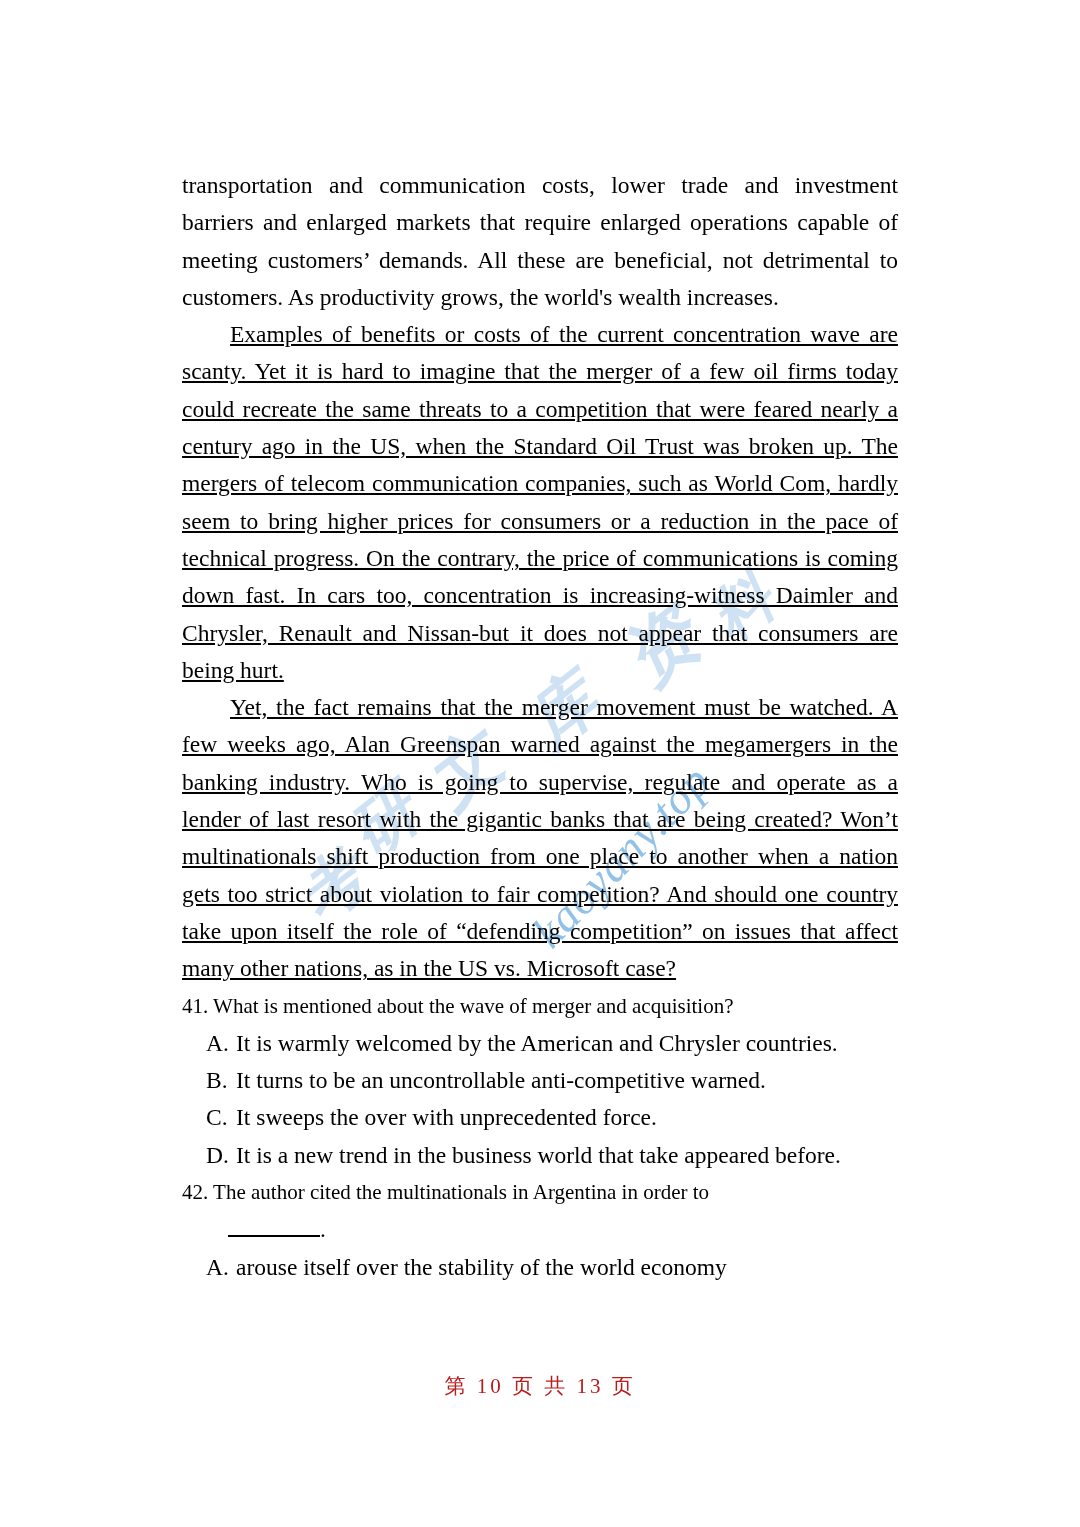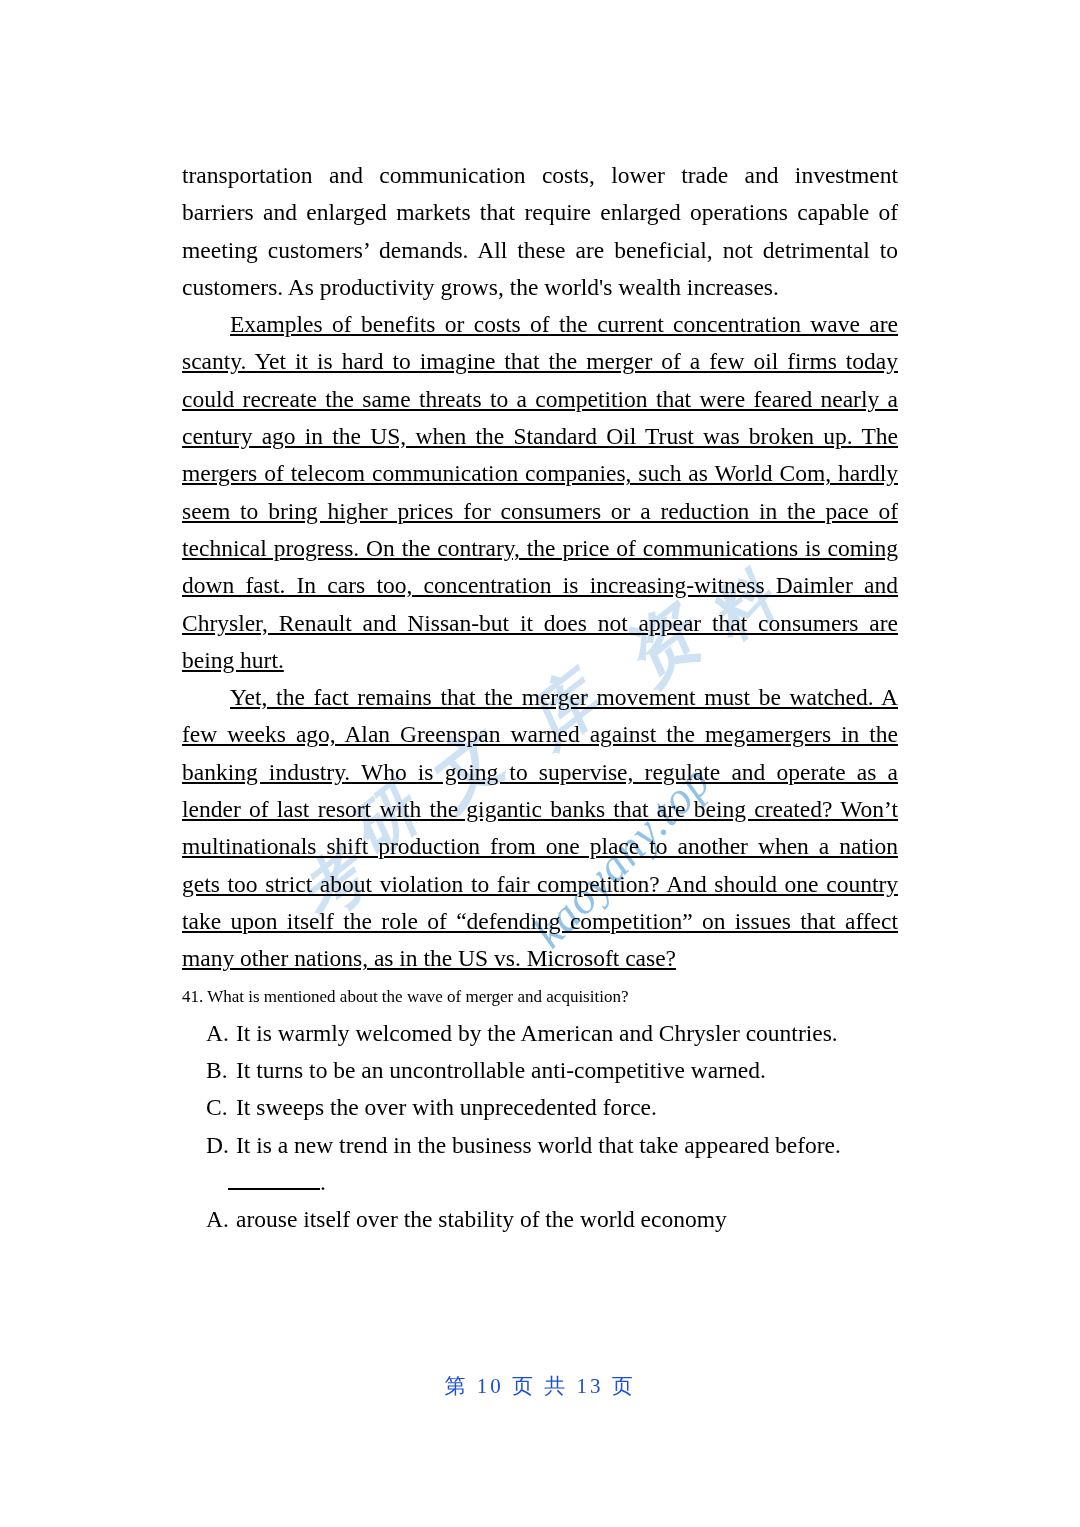--- a/index.html
+++ b/index.html
@@ -57,21 +57,21 @@
     transform: rotate(-46deg);
     transform-origin: left bottom;
     letter-spacing: 1px;
     user-select: none;
   }
 
   
   #page {
     position: absolute;
     left: 0;
-    top: 5px;
+    top: 15px;
     width: 1080px;
     height: 1266px;
     z-index: 1;
   }
   #content {
     position: absolute;
     left: 182px;
     top: 152px;
     width: 716px;
   }
@@ -85,21 +85,21 @@
     -webkit-hyphens: none;
     hyphens: none;
   }
   .para.indent {
     text-indent: 48px;
     text-decoration: underline;
   }
 
   .question {
     margin: 0;
-    font-size: 17px;
+    font-size: 21px;
     line-height: 37.3px;
     text-align: justify;
   }
 
   .options {
     margin: 0;
     padding: 0;
     list-style: none;
   }
   .option {
@@ -135,21 +135,21 @@
   
   #footer {
     position: absolute;
     left: 0;
     top: 1372px;
     width: 1080px;
     text-align: center;
     font-family: "Liberation Serif", "DejaVu Serif", serif;
     font-size: 21px;
     letter-spacing: 3px;
-    color: #1d4ed8;
+    color: #b91c1c;
     z-index: 1;
   }
 </style>
 </head>
 <body>
 
 <div id="watermark-layer">
   <span class="wm-cjk c1">考</span>
   <span class="wm-cjk c2">研</span>
   <span class="wm-cjk c3">文</span>
@@ -181,20 +181,21 @@
       <li class="option">
         <span class="option-letter">C.</span>
         <span class="option-text">It sweeps the over with unprecedented force.</span>
       </li>
       <li class="option">
         <span class="option-letter">D.</span>
         <span class="option-text">It is a new trend in the business world that take appeared before.</span>
       </li>
     </ul>
 
+    <p class="question">42. The author cited the multinationals in Argentina in order to</p>
     <p class="blank-line">
       <span class="blank-rule"></span><span>.</span>
     </p>
     <ul class="options">
       <li class="option">
         <span class="option-letter">A.</span>
         <span class="option-text">arouse itself over the stability of the world economy</span>
       </li>
     </ul>
 

